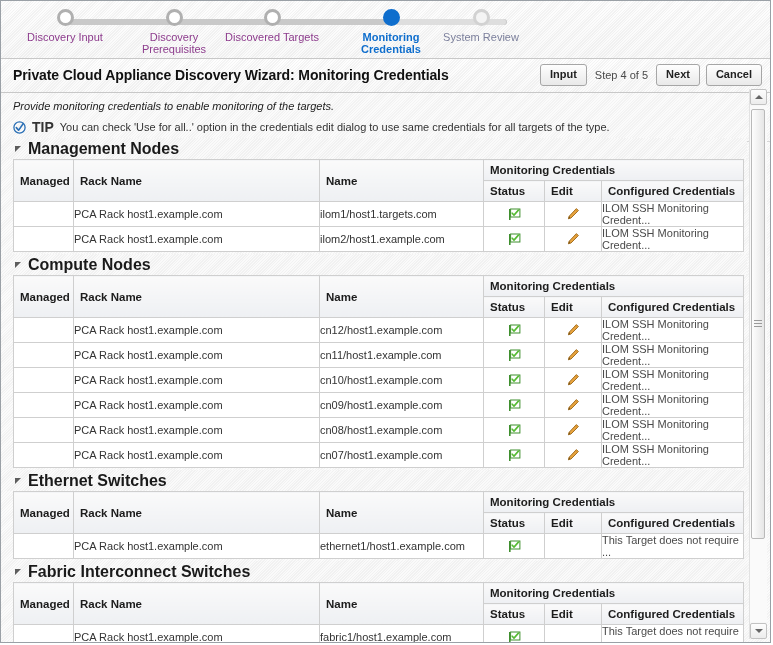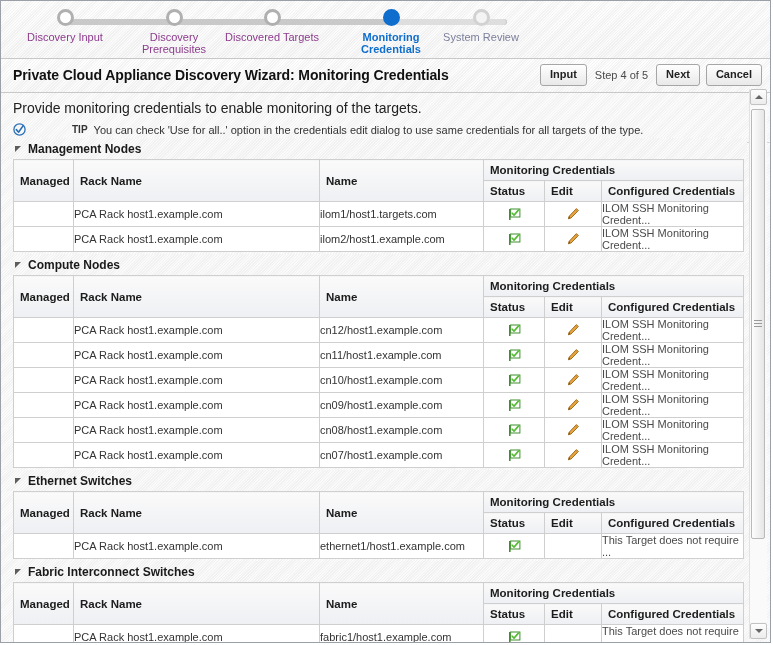--- a/index.html
+++ b/index.html
@@ -124,33 +124,34 @@
   }
   .step-count {
     font-size: 11px;
     color: #4a4a4a;
     padding: 0 2px;
   }
 
   
   .instructions {
     padding: 7px 10px 2px 12px;
-    font-size: 14px;
+    font-size: 11px;
     color: #222222;
+    font-style: italic;
   }
   .tip-row {
     display: flex;
     align-items: center;
     gap: 6px;
     padding: 5px 10px 6px 12px;
     font-size: 11px;
     border-bottom: 1px solid #d6d6d6;
   }
   .tip-icon { width: 13px; height: 13px; flex: 0 0 13px; }
-  .tip-word { font-weight: bold; color: #333333; font-size: 10px; margin-left: 40px; }
+  .tip-word { font-weight: bold; color: #333333; font-size: 14px; }
   .tip-text { color: #333333; }
 
   
   .content-scroll {
     position: absolute;
     left: 0; right: 0;
     top: 137px; bottom: 0;
     overflow: hidden;
   }
   .content-inner {
@@ -161,21 +162,21 @@
   }
 
   
   .section { margin: 0 0 0 0; }
   .section-header {
     display: flex;
     align-items: center;
     gap: 5px;
     height: 21px;
     padding-left: 14px;
-    font-size: 12px;
+    font-size: 16px;
     font-weight: bold;
     color: #1a1a1a;
     background:
       repeating-linear-gradient(135deg, rgba(255,255,255,0.55) 0px, rgba(255,255,255,0.55) 1px, rgba(239,239,239,0.55) 1px, rgba(239,239,239,0.55) 2px),
       #f4f4f4;
   }
   .disclosure {
     width: 0; height: 0;
     border-left: 6px solid #5d5d5d;
     border-bottom: 6px solid transparent;

